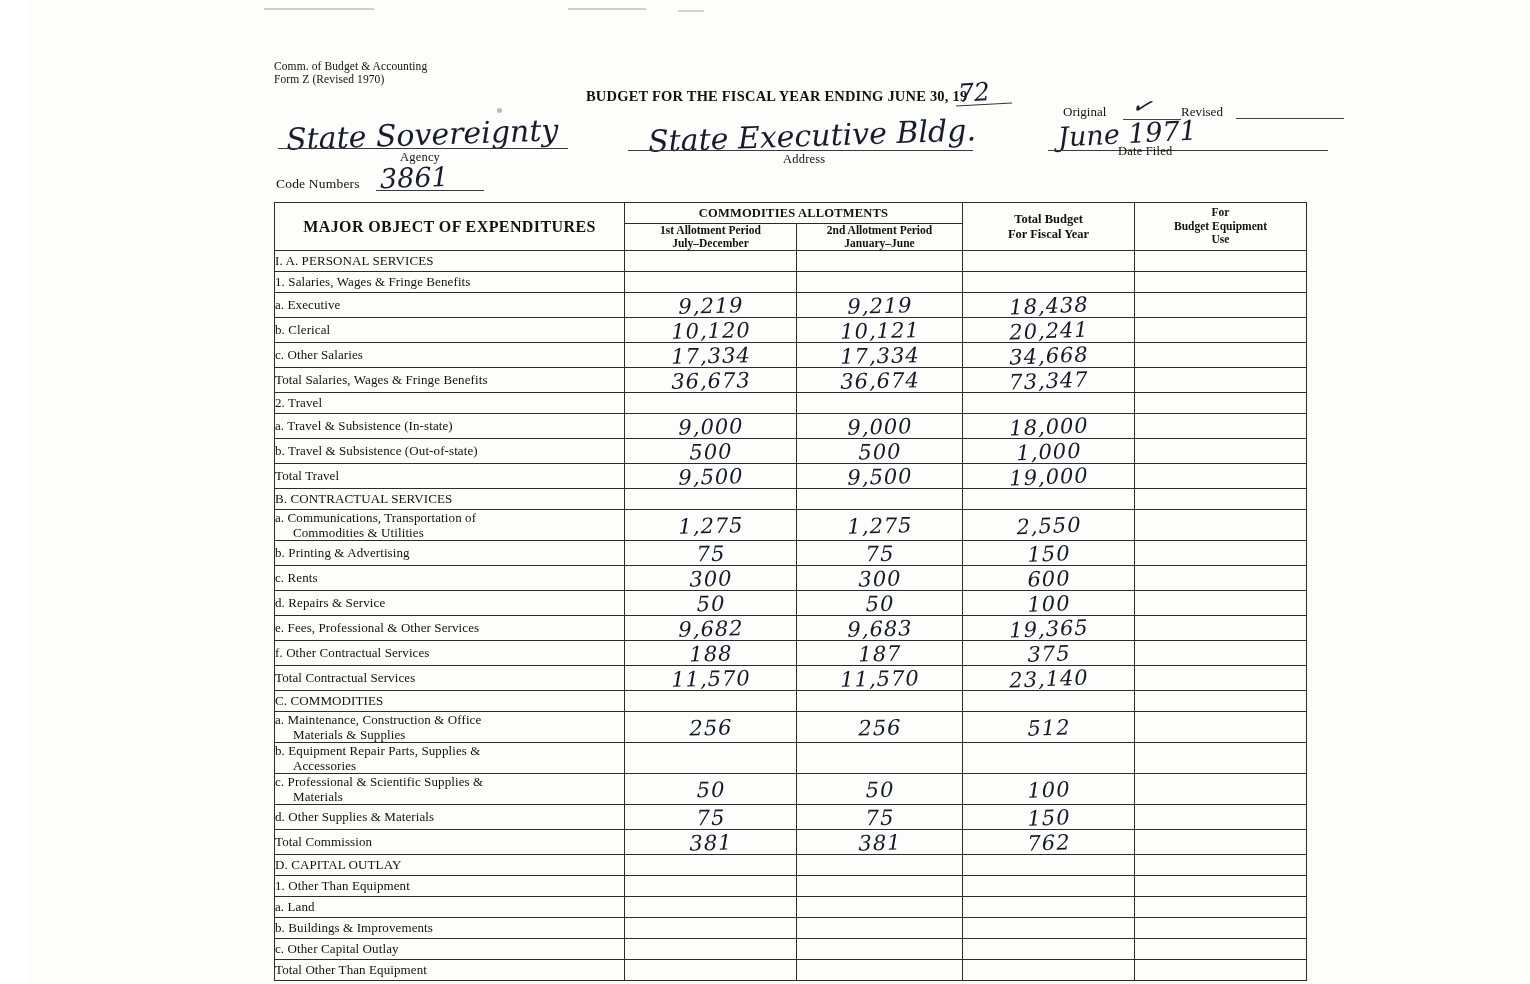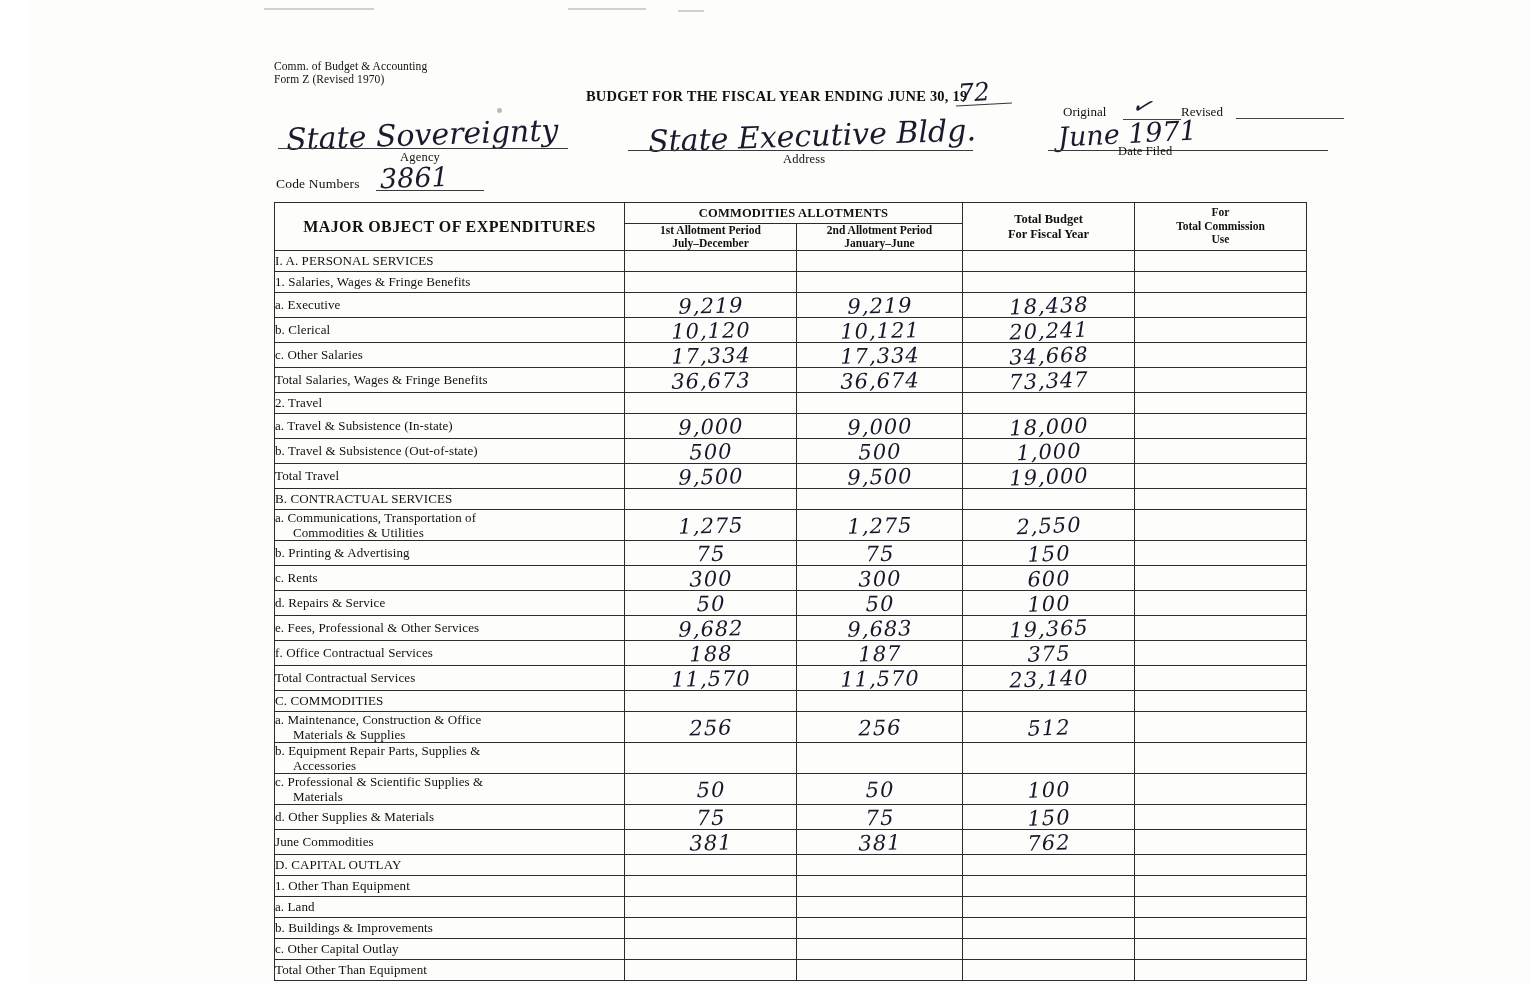--- a/index.html
+++ b/index.html
@@ -277,21 +277,21 @@
     <thead>
       <tr>
         <th rowspan="2" class="hdr-main">MAJOR OBJECT OF EXPENDITURES</th>
         <th colspan="2" class="hdr-group">COMMODITIES ALLOTMENTS</th>
         <th rowspan="2" class="hdr-two">
           <span>Total Budget</span><br>
           <span>For Fiscal Year</span>
         </th>
         <th rowspan="2" class="hdr-small">
           <span>For</span><br>
-          <span>Total Commission</span><br>
+          <span>Budget Equipment</span><br>
           <span>Use</span>
         </th>
       </tr>
       <tr>
         <th class="hdr-sub">
           <span>1st Allotment Period</span><br>
           <span>July–December</span>
         </th>
         <th class="hdr-sub">
           <span>2nd Allotment Period</span><br>
@@ -406,21 +406,21 @@
           <td class="val sk"></td>
         </tr>
         <tr>
           <td class="lbl ind2">e.   Fees, Professional &amp; Other Services</td>
           <td class="val sk">9,682</td>
           <td class="val sk">9,683</td>
           <td class="val sk2">19,365</td>
           <td class="val sk"></td>
         </tr>
         <tr>
-          <td class="lbl ind2">f.   Office Contractual Services</td>
+          <td class="lbl ind2">f.   Other Contractual Services</td>
           <td class="val sk">188</td>
           <td class="val sk">187</td>
           <td class="val sk2">375</td>
           <td class="val sk"></td>
         </tr>
         <tr>
           <td class="lbl ind1">Total Contractual Services</td>
           <td class="val sk">11,570</td>
           <td class="val sk">11,570</td>
           <td class="val sk2">23,140</td>
@@ -455,21 +455,21 @@
           <td class="val sk"></td>
         </tr>
         <tr>
           <td class="lbl ind2">d.   Other Supplies &amp; Materials</td>
           <td class="val sk">75</td>
           <td class="val sk">75</td>
           <td class="val sk2">150</td>
           <td class="val sk"></td>
         </tr>
         <tr>
-          <td class="lbl ind1">June Commodities</td>
+          <td class="lbl ind1">Total Commission</td>
           <td class="val sk">381</td>
           <td class="val sk">381</td>
           <td class="val sk2">762</td>
           <td class="val sk"></td>
         </tr>
         <tr>
           <td class="lbl">D. CAPITAL OUTLAY</td>
           <td class="val sk"></td>
           <td class="val sk"></td>
           <td class="val sk2"></td>

